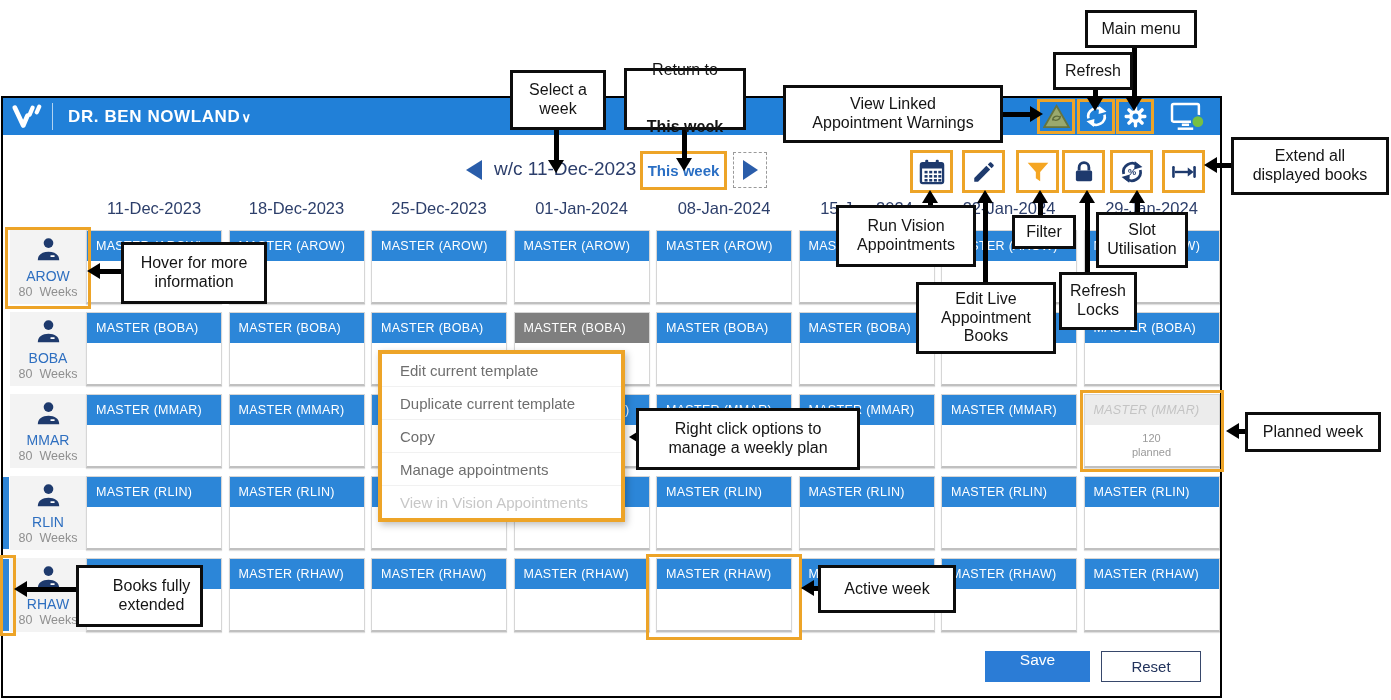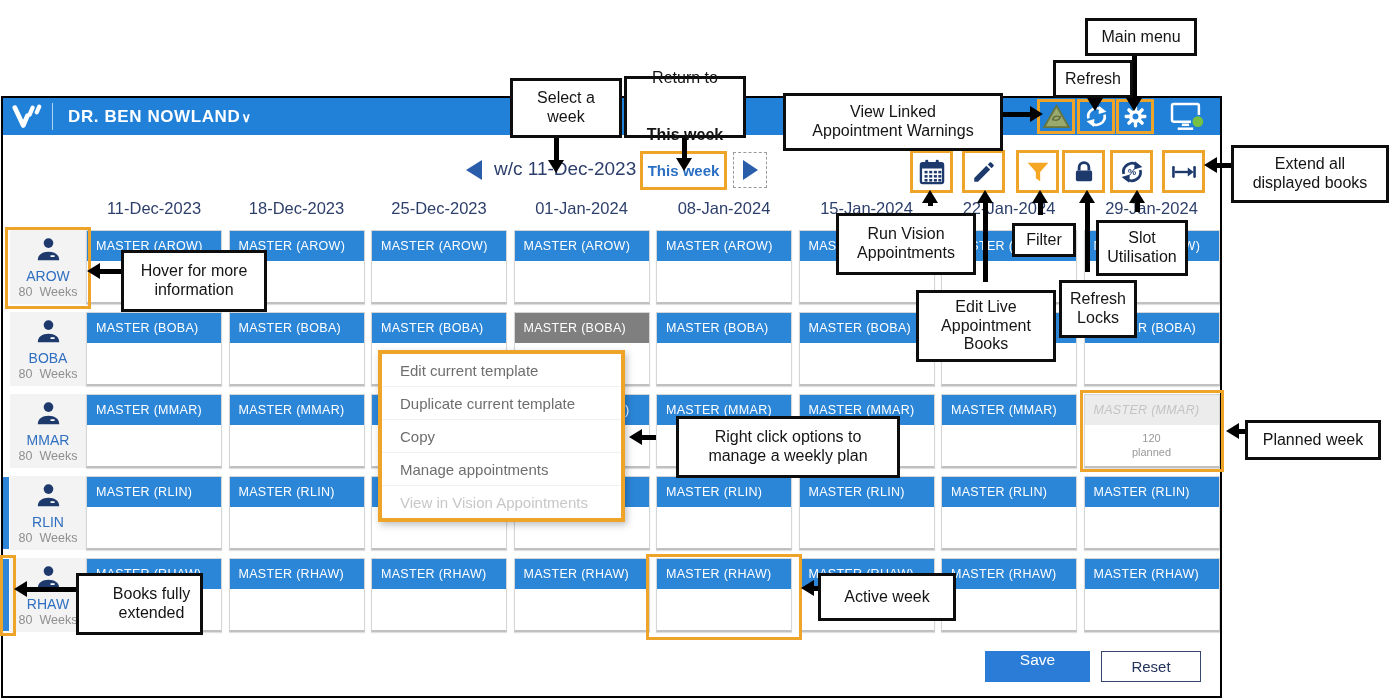--- a/index.html
+++ b/index.html
@@ -46,21 +46,21 @@
             border-bottom:1px solid #f1f1f1;}
   .menu .mi:last-child{border-bottom:none;}
   .menu .mi.dis{color:#c7c7c7;}
   
   .btn-save{background:#2b7cd6;color:#fff;font-size:15.5px;display:flex;justify-content:center;border:none;}
   .btn-reset{background:#fff;color:#22335c;font-size:15px;display:flex;align-items:center;justify-content:center;
              border:1px solid #37476b;}
   
   .callout{background:#fff;border:3px solid #0d0d0d;color:#141414;z-index:100;
            display:flex;align-items:center;justify-content:center;text-align:center;
-           font-size:16px;line-height:1.18;margin-top:8px;}
+           font-size:16px;line-height:1.18;}
   .callout span{white-space:pre-line;display:block;}
   .shaft{background:#000;z-index:99;}
   .ah{width:0;height:0;z-index:99;}
   .ah.down{border-left:8px solid transparent;border-right:8px solid transparent;border-top:13px solid #000;}
   .ah.up{border-left:8px solid transparent;border-right:8px solid transparent;border-bottom:13px solid #000;}
   .ah.left{border-top:8px solid transparent;border-bottom:8px solid transparent;border-right:13px solid #000;}
   .ah.right{border-top:8px solid transparent;border-bottom:8px solid transparent;border-left:13px solid #000;}
 </style>
 </head>
 <body>
@@ -109,21 +109,21 @@
       <div class="mi dis">View in Vision Appointments</div>
     </div>
 
   <div class="abs btn-save" style="left:985px;top:651px;width:105px;height:31px;">
     <span>Save</span>
   </div>
   <div class="abs btn-reset" style="left:1101px;top:651px;width:100px;height:31px;">
     <span>Reset</span>
   </div>
 
-  <div class="abs callout" style="left:510px;top:70px;width:112px;height:60px;">
+  <div class="abs callout" style="left:510px;top:70px;width:96px;height:60px;">
       <span>Select a
 week</span>
     </div>
   <div class="abs shaft" style="left:554px;top:130px;width:5px;height:31px;"></div>
   <div class="abs ah down" style="left:548px;top:160px;"></div>
 
   <div class="abs callout" style="left:624px;top:68px;width:122px;height:62px;">
     <span><span>Return to</span><br>
     <b>This week</b></span>
   </div>
@@ -191,21 +191,21 @@
   <div class="abs shaft" style="left:1085px;top:202px;width:5px;height:70px;"></div>
   <div class="abs ah up" style="left:1079px;top:190px;"></div>
 
   <div class="abs callout" style="left:121px;top:242px;width:146px;height:62px;">
       <span>Hover for more
 information</span>
     </div>
   <div class="abs shaft" style="left:100px;top:269px;width:21px;height:5px;"></div>
   <div class="abs ah left" style="left:87px;top:263px;"></div>
 
-  <div class="abs callout" style="left:676px;top:408px;width:224px;height:62px;">
+  <div class="abs callout" style="left:636px;top:408px;width:224px;height:62px;">
       <span>Right click options to
 manage a weekly plan</span>
     </div>
   <div class="abs shaft" style="left:642px;top:435px;width:14px;height:5px;"></div>
   <div class="abs ah left" style="left:629px;top:429px;"></div>
 
   <div class="abs callout" style="left:1245px;top:412px;width:136px;height:40px;">
       <span>Planned week</span>
     </div>
   <div class="abs shaft" style="left:1239px;top:429px;width:6px;height:5px;"></div>

